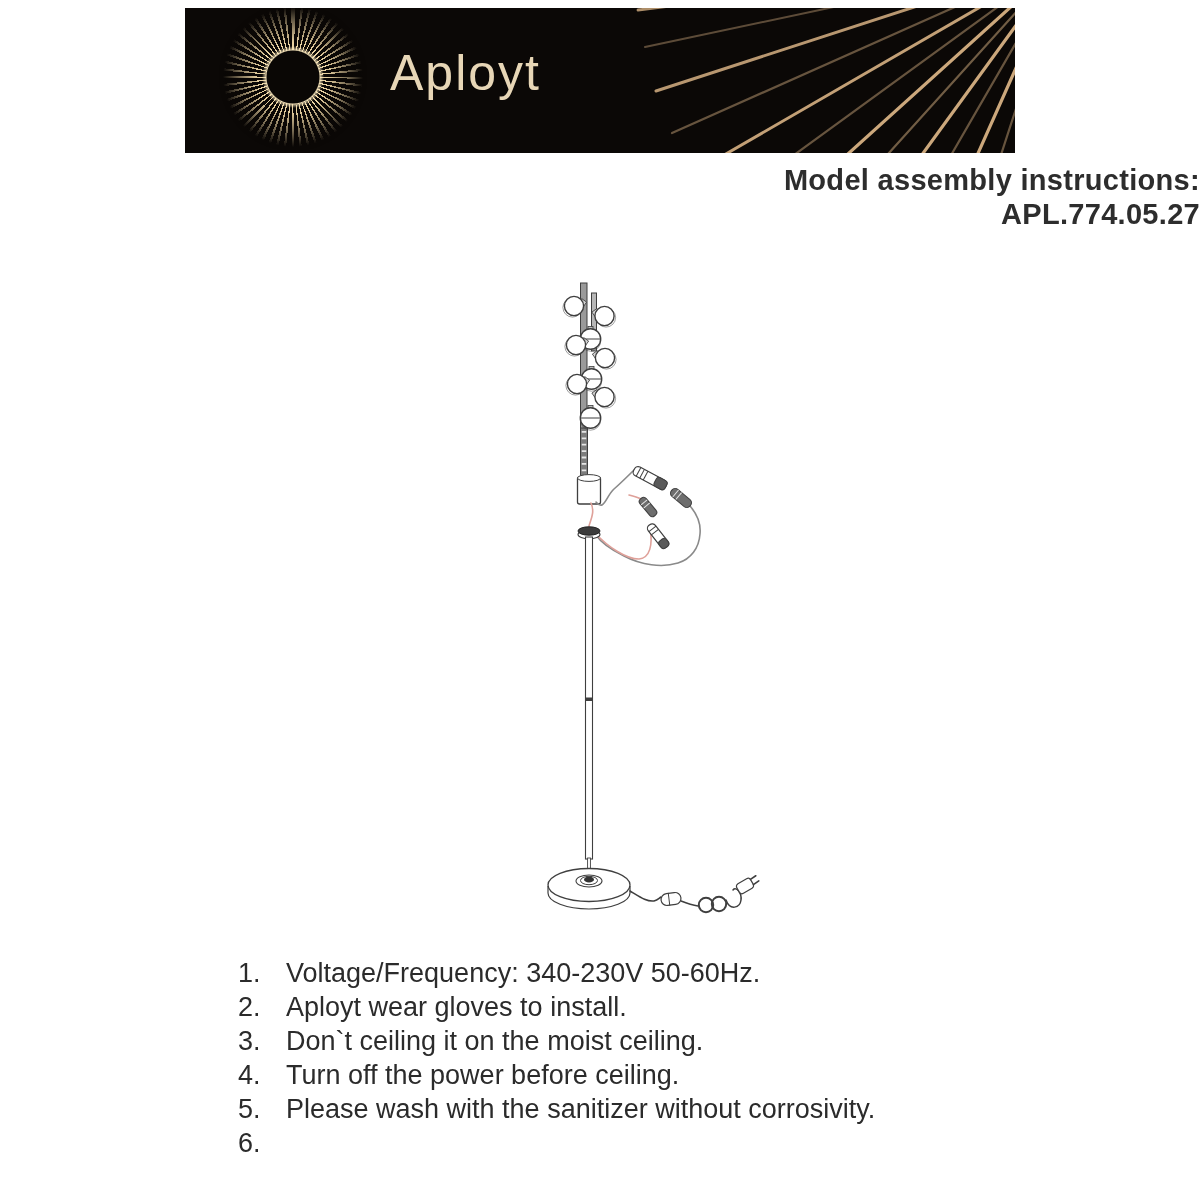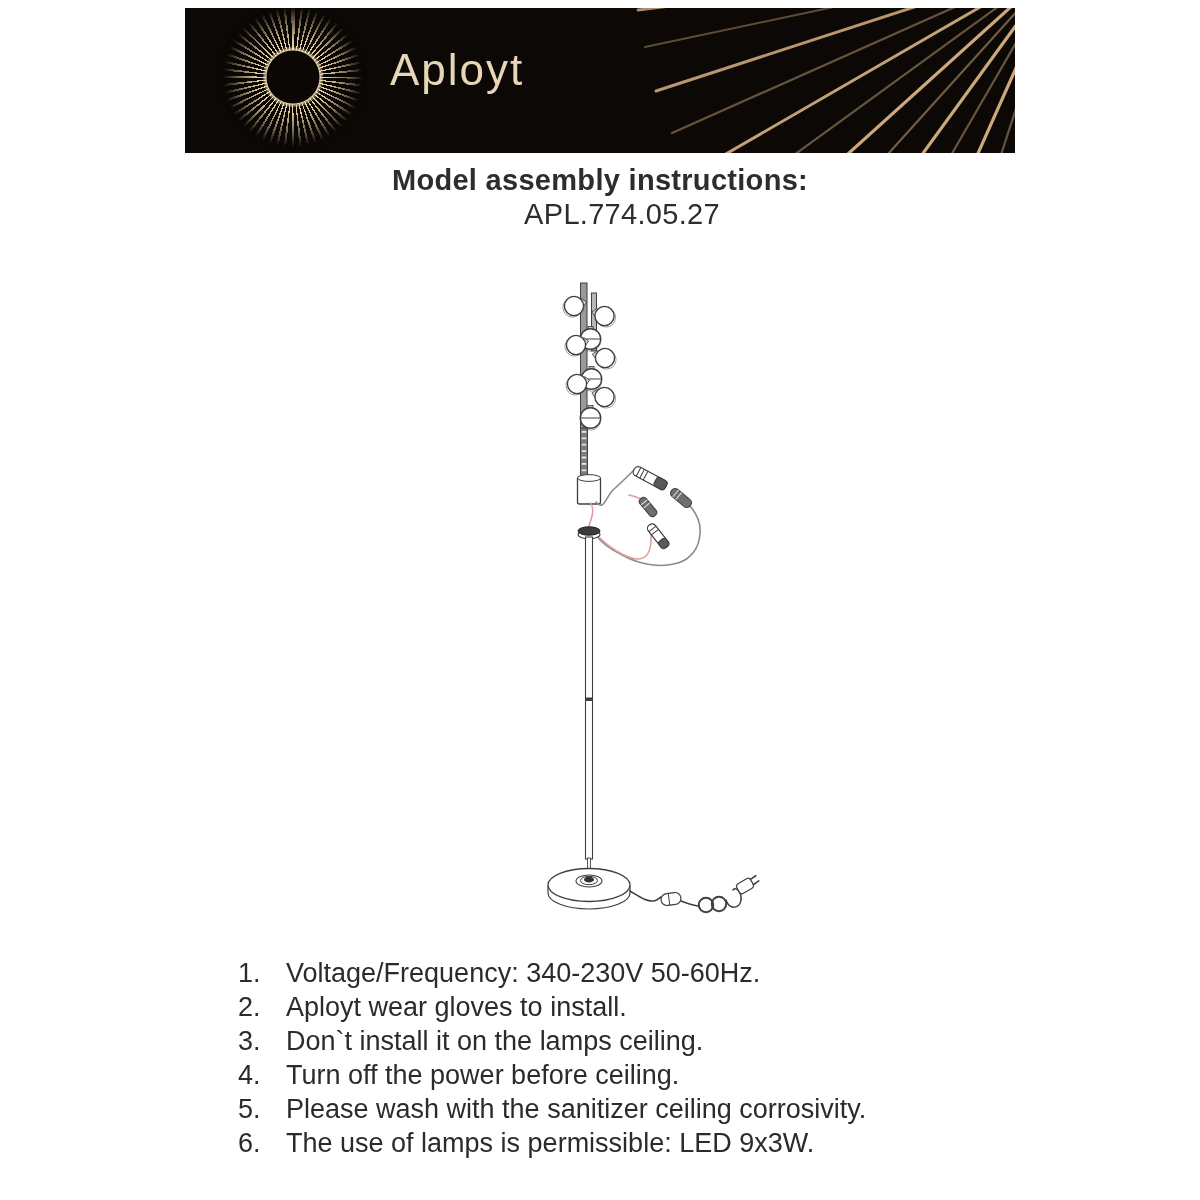--- a/index.html
+++ b/index.html
@@ -15,29 +15,29 @@
   .sunburst{
     position:absolute;left:34px;top:-5px;width:148px;height:148px;border-radius:50%;
     background:
       radial-gradient(closest-side, #0a0705 0 26px, rgba(10,7,5,0) 27px),
       radial-gradient(closest-side, rgba(248,230,188,0) 0 23px, rgba(248,230,188,.95) 26.5px, rgba(248,230,188,0) 31px),
       radial-gradient(closest-side, rgba(10,7,5,0) 0 34px, rgba(10,7,5,.5) 54px, #0a0705 70px),
       repeating-conic-gradient(#e9d2a2 0deg 2deg, rgba(10,7,5,0) 2deg 6.4deg);
   }
   .brand{
     position:absolute;left:205px;top:38px;
-    font-size:44px;font-weight:400;letter-spacing:2px;color:#e7d6b6;line-height:1.1;
+    font-size:50px;font-weight:400;letter-spacing:2px;color:#e7d6b6;line-height:1.1;
   }
   .rays{position:absolute;left:0;top:0;}
   
   .title-block{
-    position:absolute;left:0;top:163px;width:1200px;text-align:center;
+    position:absolute;left:0;top:163px;width:1200px;text-align:right;
     font-size:29px;line-height:34px;font-weight:700;color:#2d2d2d;letter-spacing:.3px;
   }
-  .title-block .t2{font-weight:400;padding-left:44px;}
+  .title-block .t2{font-weight:700;padding-left:44px;}
   
   .diagram{position:absolute;left:500px;top:255px;}
   
   .instructions{
     position:absolute;left:238px;top:956px;width:800px;margin:0;padding:0;list-style:none;
     font-size:27px;line-height:34px;font-weight:400;color:#2b2b2b;
   }
   .instructions li{display:flex;}
   .instructions .num{width:48px;flex:0 0 48px;}
 </style>
@@ -222,29 +222,28 @@
     <li>
         <span class="num">1.</span>
         <span>Voltage/Frequency: 340-230V 50-60Hz.</span>
       </li>
     <li>
         <span class="num">2.</span>
         <span>Aployt wear gloves to install.</span>
       </li>
     <li>
         <span class="num">3.</span>
-        <span>Don`t install it on the lamps ceiling.</span>
+        <span>Don`t ceiling it on the moist ceiling.</span>
       </li>
     <li>
         <span class="num">4.</span>
         <span>Turn off the power before ceiling.</span>
       </li>
     <li>
         <span class="num">5.</span>
-        <span>Please wash with the sanitizer ceiling corrosivity.</span>
+        <span>Please wash with the sanitizer without corrosivity.</span>
       </li>
     <li>
         <span class="num">6.</span>
-        <span>The use of lamps is permissible: LED 9x3W.</span>
       </li>
   </ol>
 
 </div>
 
 </body></html>

